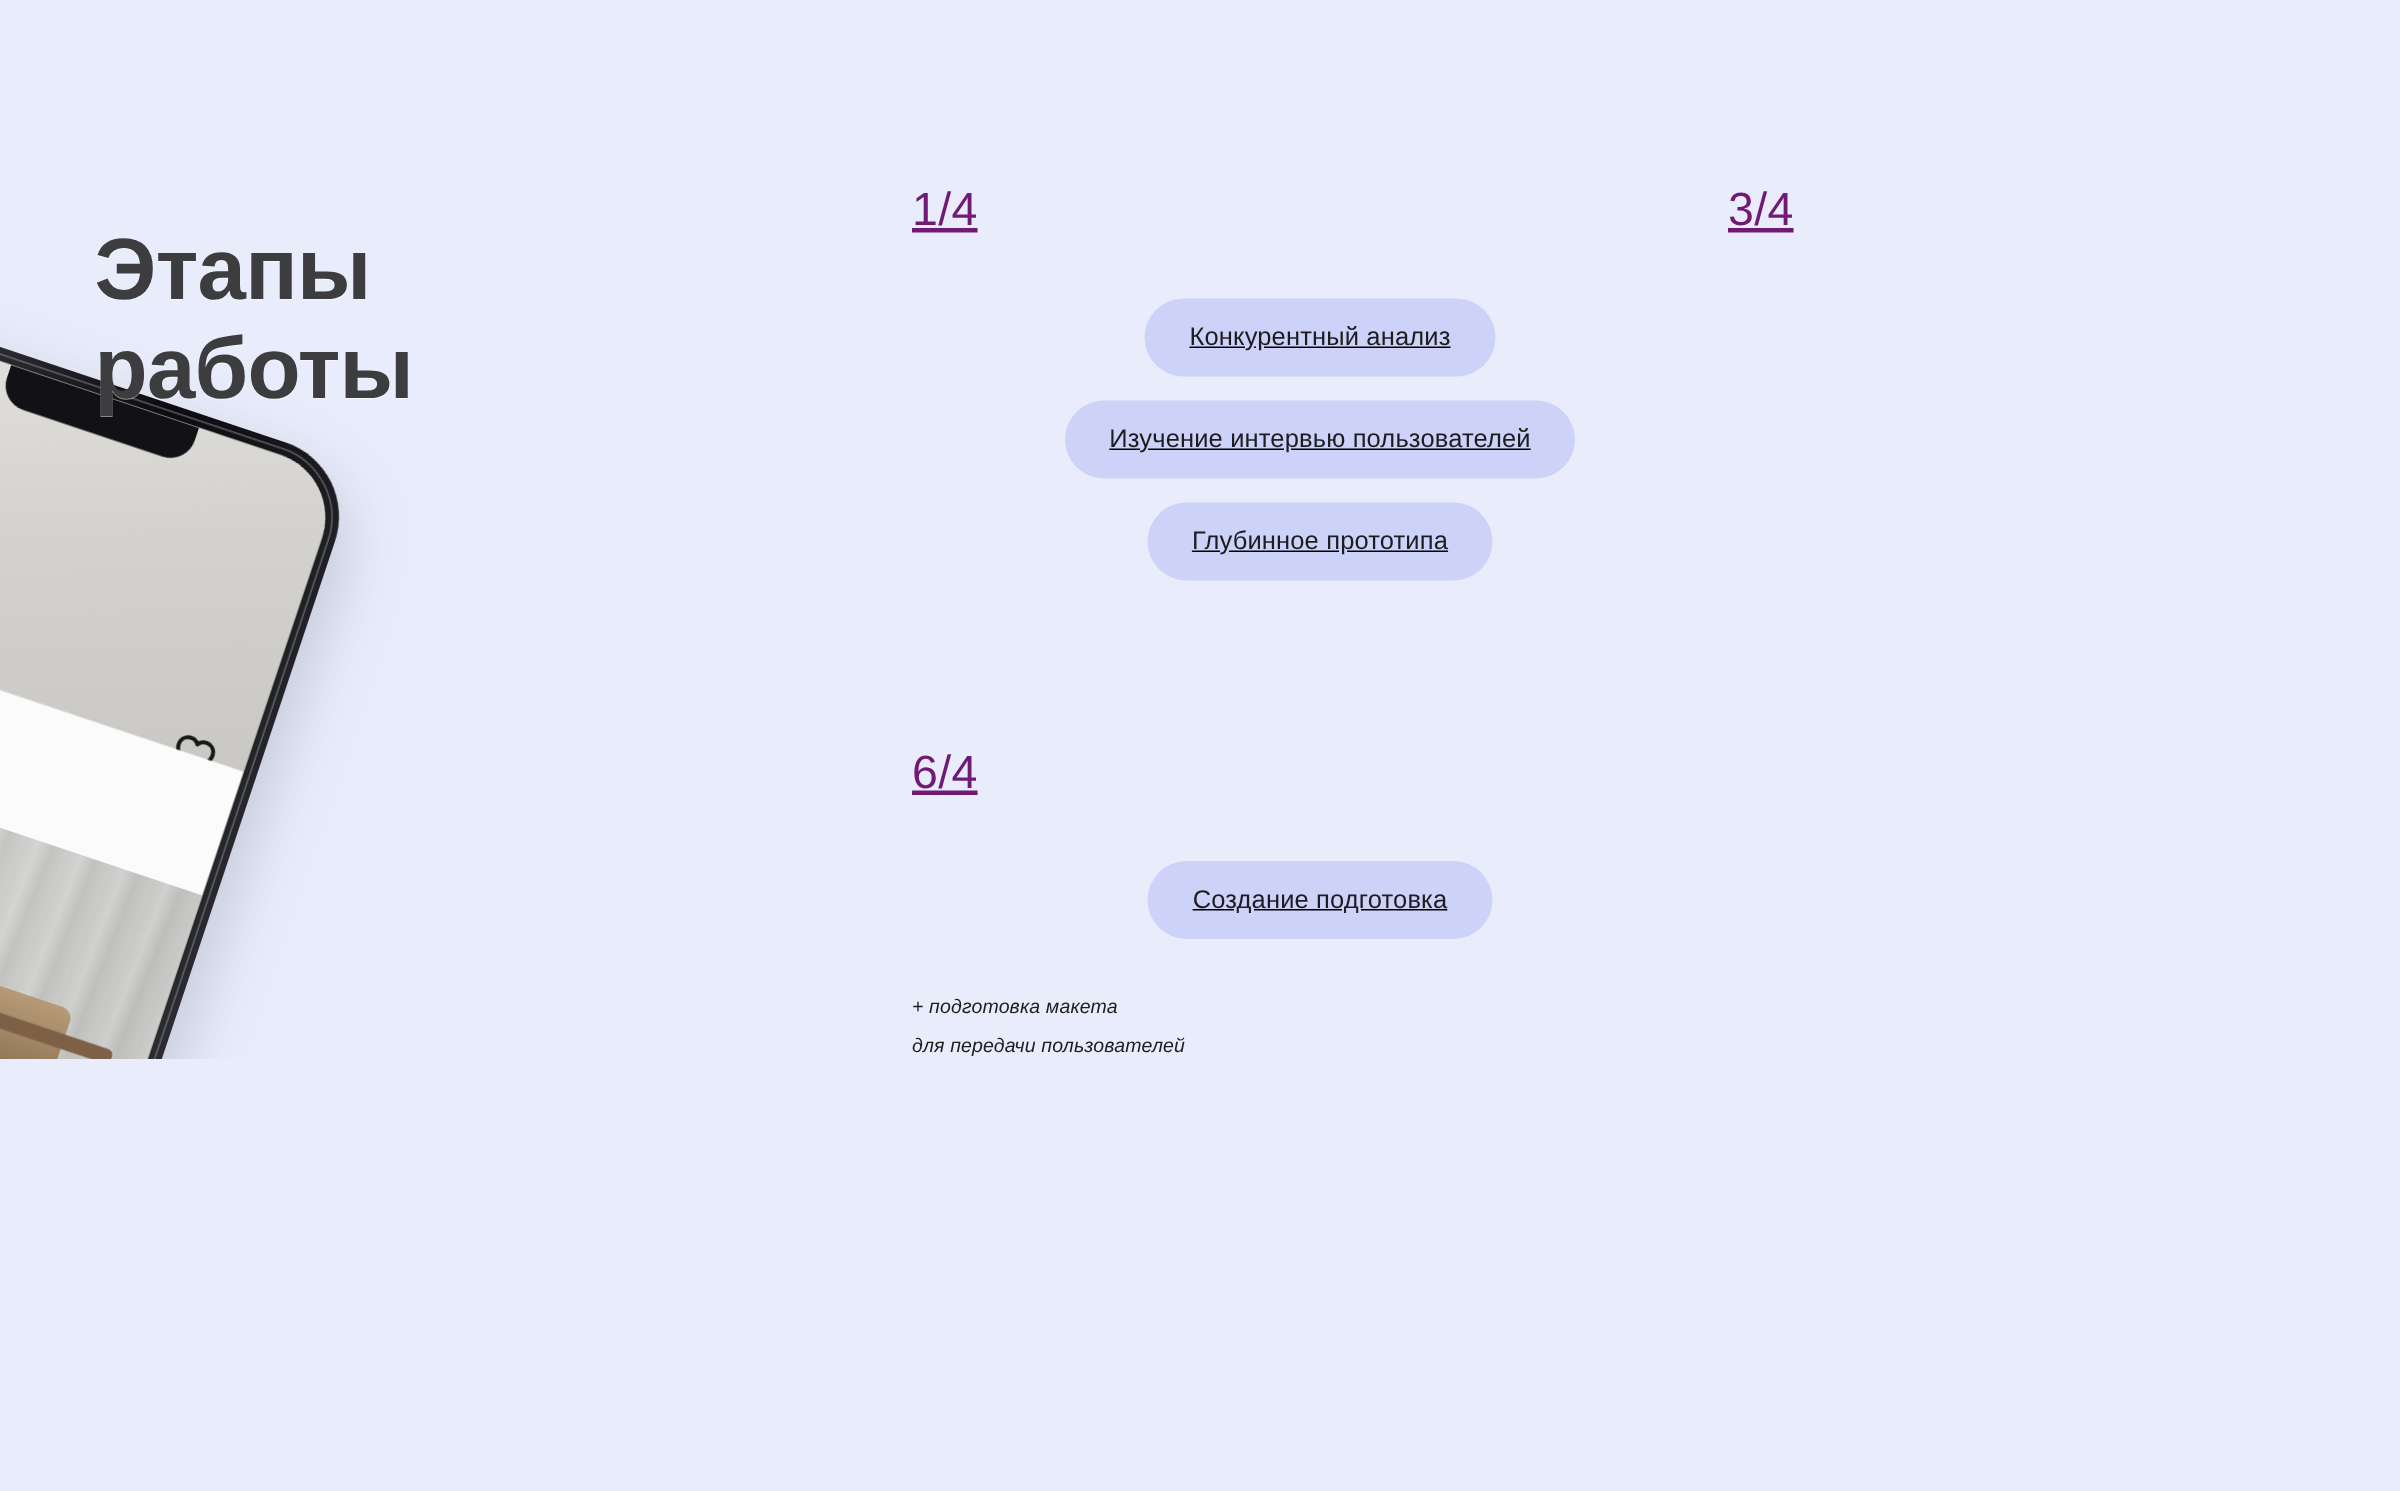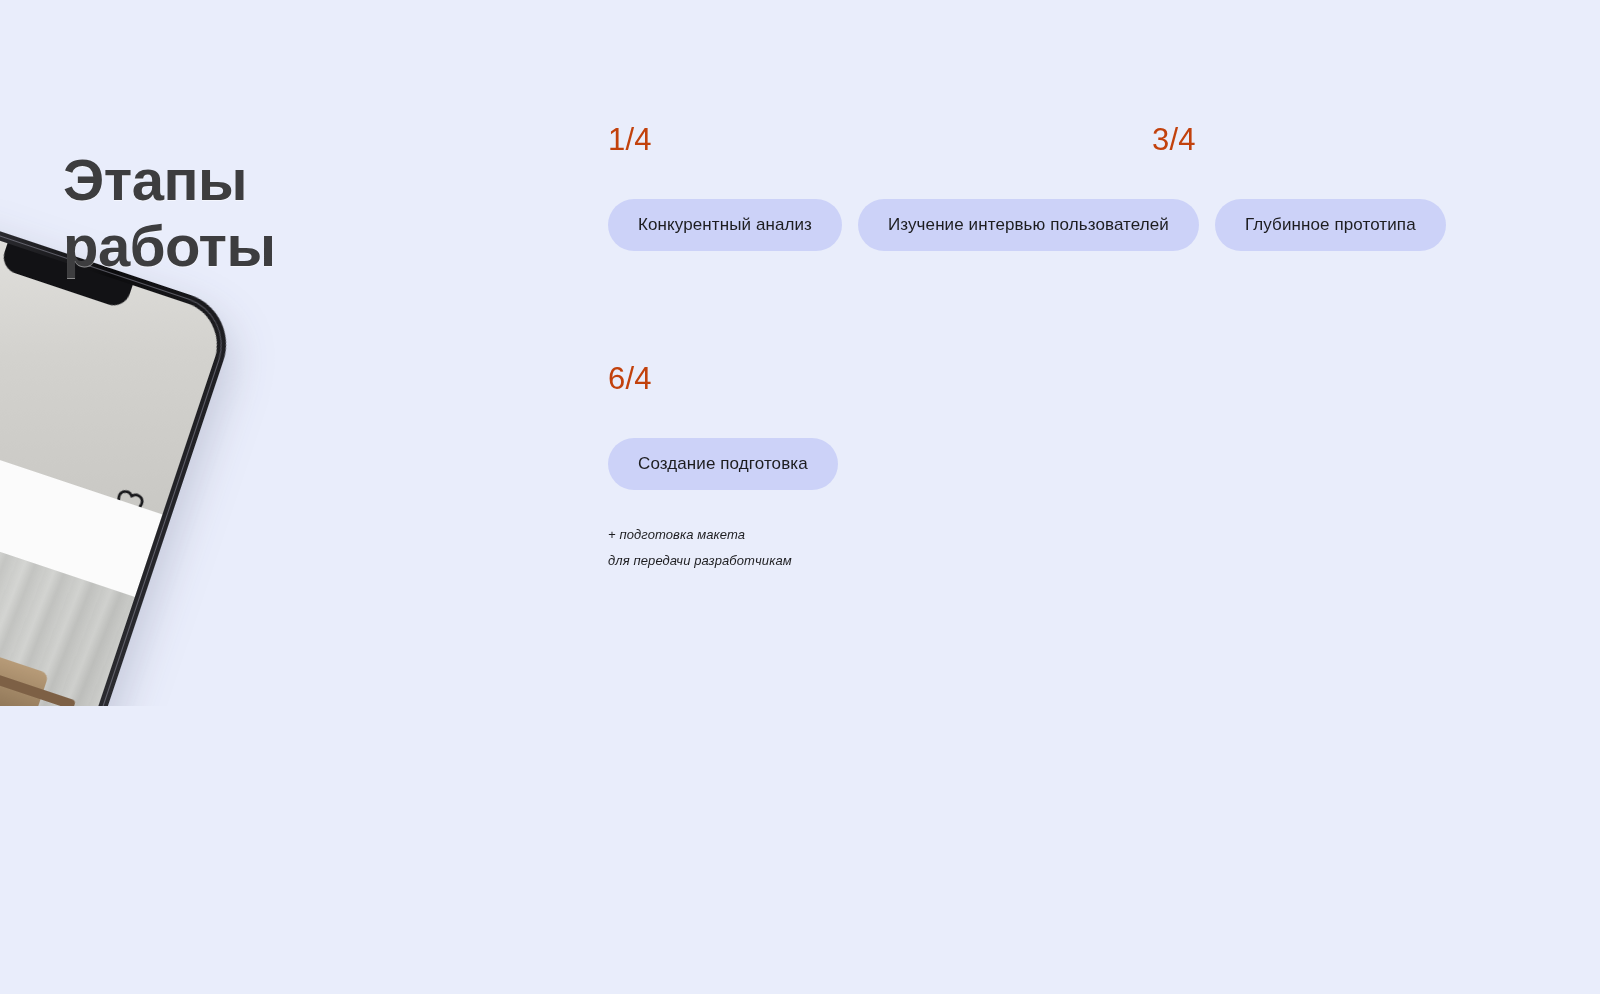--- a/index.html
+++ b/index.html
@@ -188,30 +188,32 @@
     top: 124px;
     width: 940px;
     display: grid;
     grid-template-columns: 544px 1fr;
     row-gap: 112px;
     z-index: 3;
   }
   .step-num {
     font-size: 31px;
     line-height: 1;
-    color: #c2410c;
+    color: #701a75;
     font-weight: 400;
     letter-spacing: .2px;
     margin-bottom: 44px;
+    text-decoration: underline;
   }
   .pills {
     display: flex;
-    flex-direction: row;
-    align-items: flex-start;
+    flex-direction: column;
+    align-items: center;
     gap: 16px;
+    text-decoration: underline;
   }
   .pill {
     display: inline-flex;
     align-items: center;
     background: #ccd2f8;
     color: #1d1d20;
     border-radius: 26px;
     padding: 0 30px;
     height: 52px;
     font-size: 17px;
@@ -305,18 +307,18 @@
       <div class="step-num">3/4</div>
     </div>
 
     <div class="step">
       <div class="step-num">6/4</div>
       <div class="pills">
         <span class="pill">Создание подготовка</span>
       </div>
       <div class="note">
         <div>+ подготовка макета</div>
-        <div>для передачи разработчикам</div>
+        <div>для передачи пользователей</div>
       </div>
     </div>
 
   </div>
 </div>
 
 </body></html>

